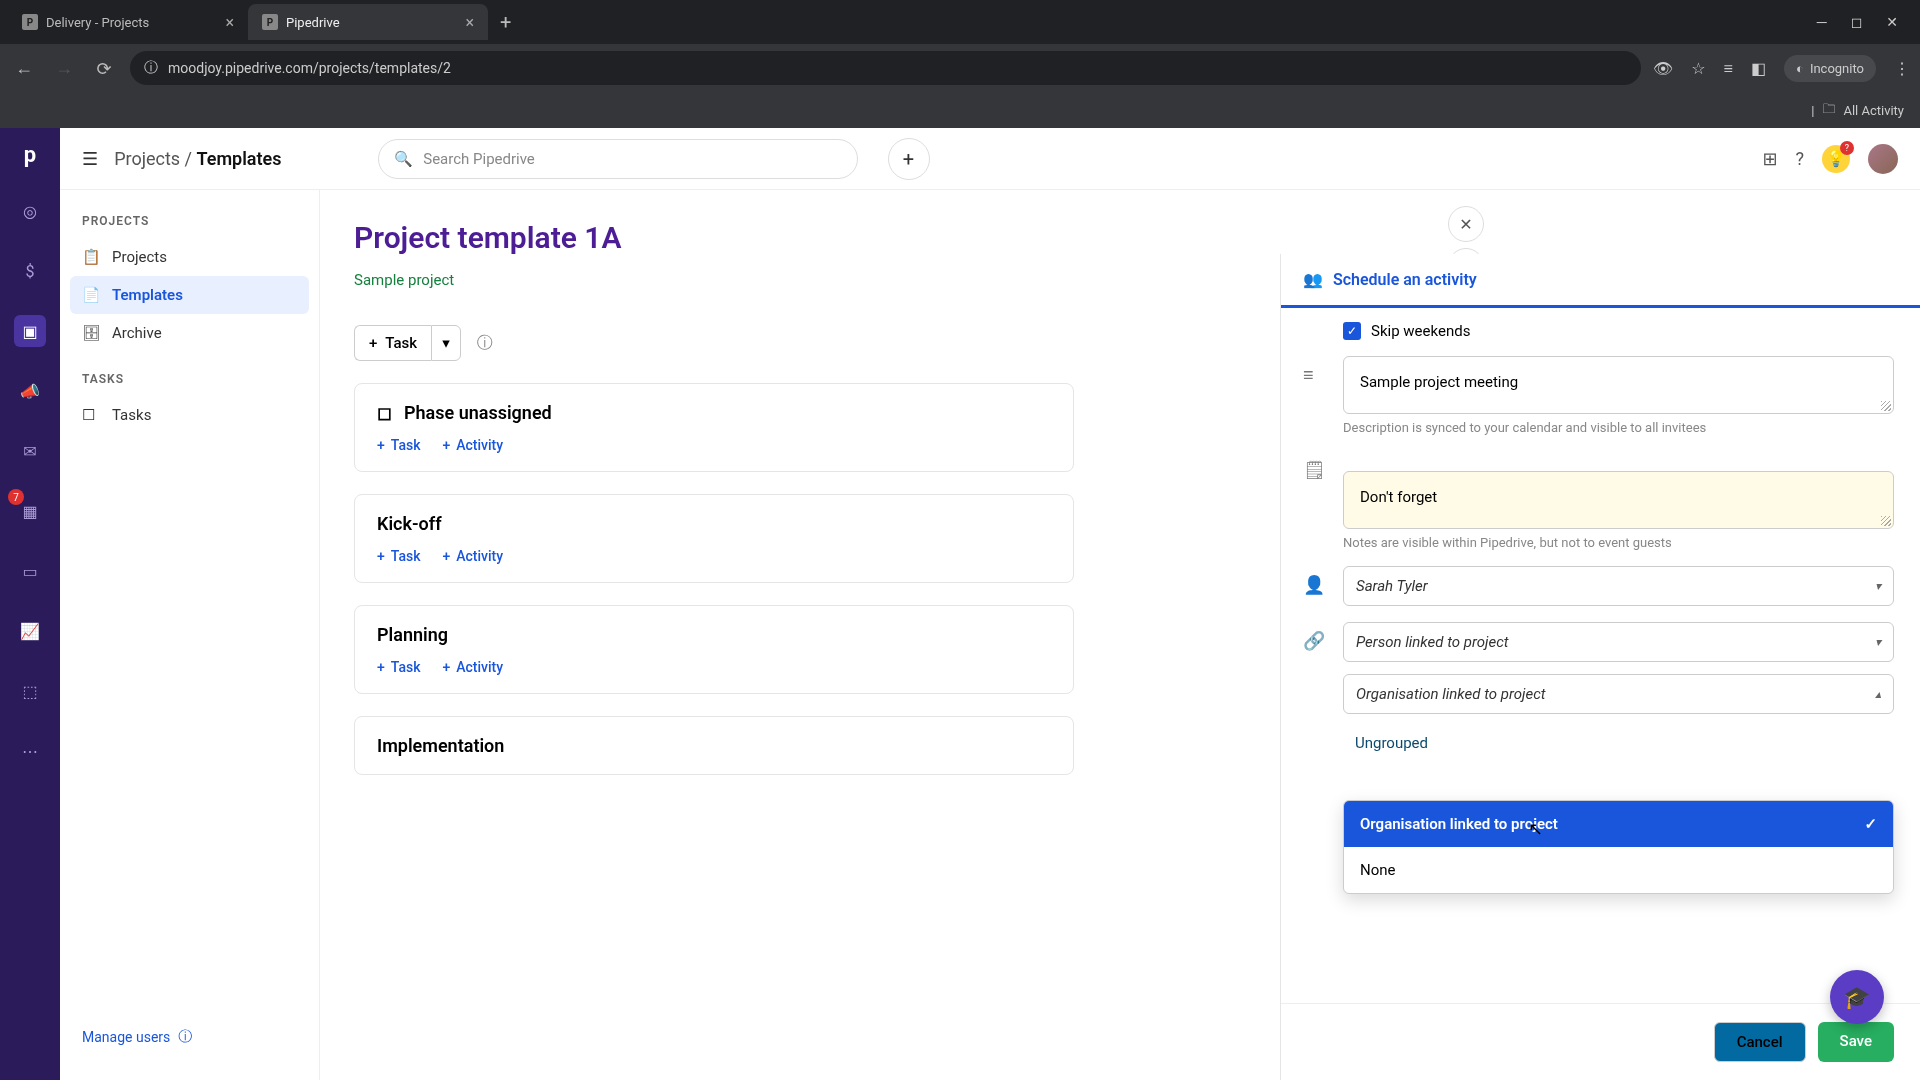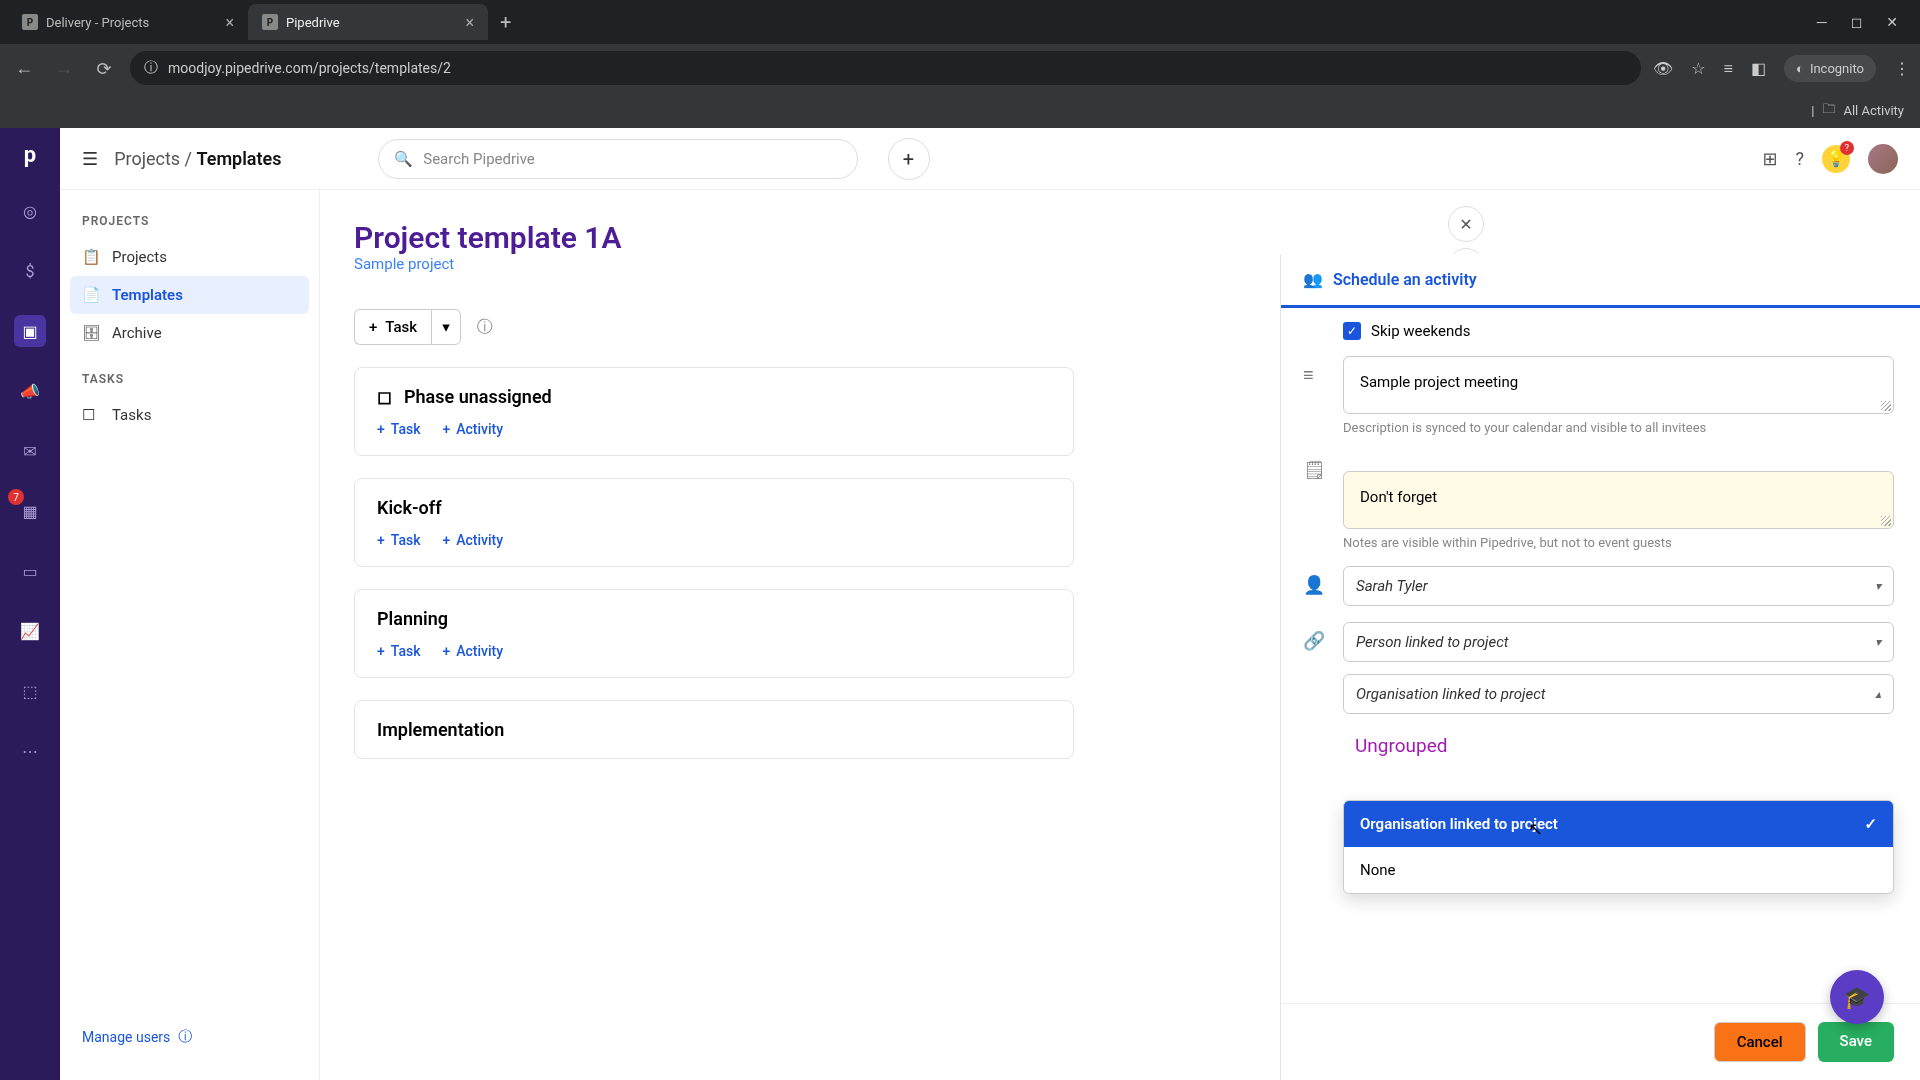--- a/index.html
+++ b/index.html
@@ -49,21 +49,21 @@
 .sidebar { width: 260px; border-right: 1px solid #eee; padding: 24px 10px; display: flex; flex-direction: column; }
 .sidebar h4 { font-size: 12px; letter-spacing: 1px; color: #666; font-weight: 600; padding: 0 12px 10px; }
 .side-item { display: flex; align-items: center; gap: 12px; padding: 10px 12px; border-radius: 6px; color: #333; font-size: 15px; }
 .side-item.active { background: #e8efff; color: #1a56db; font-weight: 600; }
 .side-item .sicon { width: 18px; }
 .sidebar .gap { height: 20px; }
 .manage { margin-top: auto; padding: 10px 12px; color: #1a56db; font-size: 14px; display: flex; gap: 8px; align-items: center; }
 
 .main { flex: 1; padding: 30px 0 30px 34px; overflow: auto; position: relative; }
 .main h1 { font-size: 30px; font-weight: 600; color: #4c1d95; }
-.subtitle { color: #3b82f6; font-size: 15px; }
+.subtitle { color: #15803d; margin-top: 16px; font-size: 15px; }
 .task-controls { display: flex; gap: 10px; align-items: center; margin-top: 36px; }
 .pill-btn { border: 1px solid #ccc; border-radius: 6px; padding: 8px 14px; display: flex; gap: 8px; align-items: center; font-size: 15px; font-weight: 500; }
 .split-pill { display: flex; }
 .split-pill .left { border-radius: 6px 0 0 6px; border-right: none; }
 .split-pill .right { border-radius: 0 6px 6px 0; padding: 8px 10px; }
 .info-circ { color: #888; font-size: 16px; margin-left: 6px; }
 .phases-btn { margin-left: auto; margin-right: 30px; }
 
 .phase { border: 1px solid #e5e5e5; border-radius: 8px; margin-top: 22px; padding: 18px 22px; width: 720px; }
 .phase .ph-title { font-size: 18px; font-weight: 600; display: flex; gap: 12px; align-items: center; }
@@ -85,25 +85,25 @@
 .chkline .chk { width: 18px; height: 18px; background: #1a56db; border-radius: 3px; color: #fff; display: flex; align-items: center; justify-content: center; font-size: 12px; }
 .textarea { border: 1px solid #ccc; border-radius: 6px; padding: 16px; font-size: 15px; min-height: 58px; resize: vertical; position: relative; }
 .textarea.note { background: #fffbe6; margin-top: 20px; }
 .hint { font-size: 13px; color: #888; margin-top: 6px; }
 .select { border: 1px solid #ccc; border-radius: 6px; padding: 10px 12px; font-size: 15px; display: flex; justify-content: space-between; align-items: center; color: #333; font-style: italic; }
 .select + .select { margin-top: 12px; }
 .select .caret { color: #666; font-size: 12px; }
 .dropdown { position: absolute; left: 62px; right: 26px; background: #fff; border: 1px solid #ccc; border-radius: 6px; box-shadow: 0 6px 18px rgba(0,0,0,0.15); z-index: 50; overflow: hidden; }
 .dropdown .opt { padding: 14px 16px; font-size: 15px; }
 .dropdown .opt.sel { background: #1a56db; color: #fff; font-weight: 600; display: flex; justify-content: space-between; }
-.behind-sel { color: #a21caf; font-size: 19px; padding: 10px 12px; margin-left: 40px; margin-top: 10px; }
+.behind-sel { color: #0c4a6e; font-size: 15px; padding: 10px 12px; margin-left: 40px; margin-top: 10px; }
 
 .panel-foot { padding: 18px 26px; border-top: 1px solid #eee; display: flex; justify-content: flex-end; gap: 12px; }
 .btn { padding: 10px 22px; border-radius: 6px; font-size: 15px; font-weight: 500; }
-.btn.secondary { border: 1px solid #ccc; background: #f97316; }
+.btn.secondary { border: 1px solid #ccc; background: #0369a1; }
 .btn.primary { background: #27ae60; color: #fff; }
 
 .fab { position: absolute; right: 36px; bottom: 56px; width: 54px; height: 54px; border-radius: 50%; background: #5b3cc4; color: #fff; display: flex; align-items: center; justify-content: center; font-size: 22px; box-shadow: 0 4px 12px rgba(0,0,0,0.25); z-index: 60; }
 
 .cursor { position: absolute; pointer-events: none; z-index: 200; font-size: 18px; color: #000; }
 .resize-handle { position: absolute; right: 2px; bottom: 2px; width: 10px; height: 10px; background: repeating-linear-gradient(135deg,#aaa,#aaa 1px,transparent 1px,transparent 3px); }
 </style>
 </head>
 <body>
 

